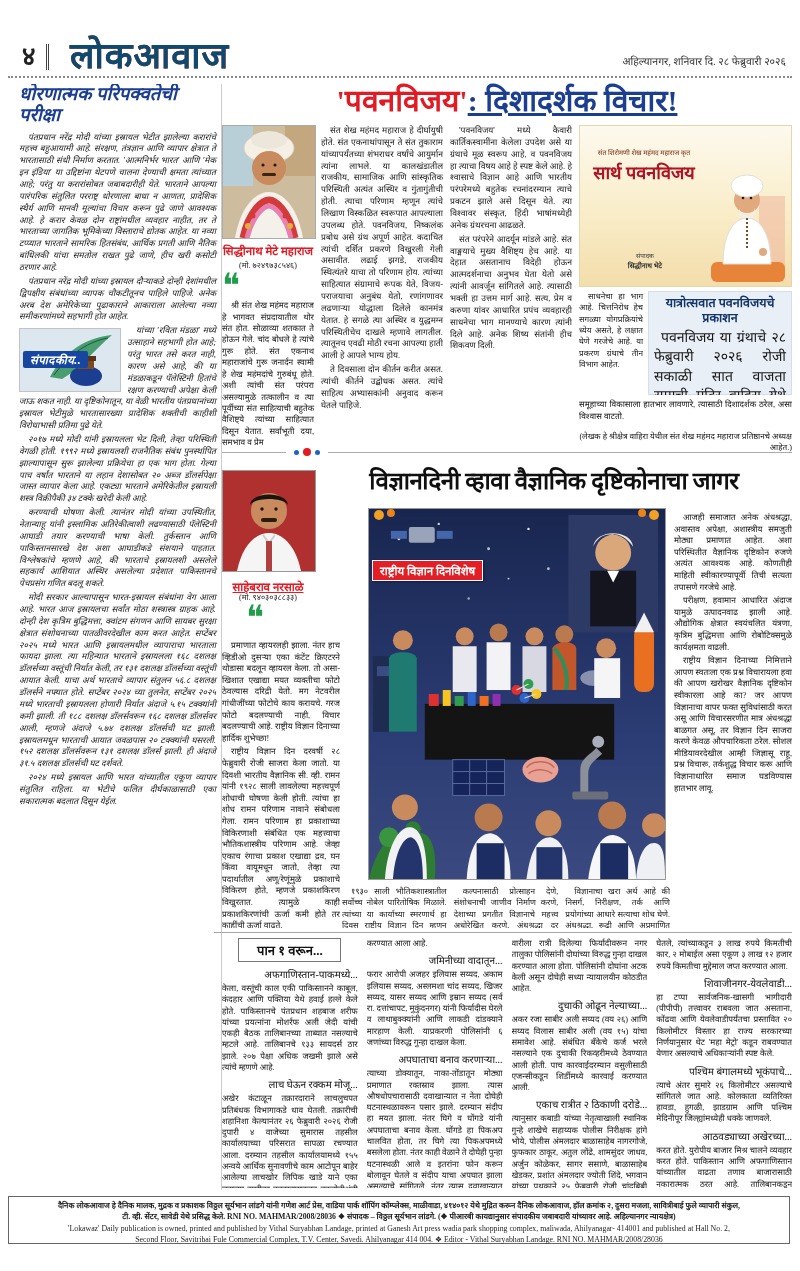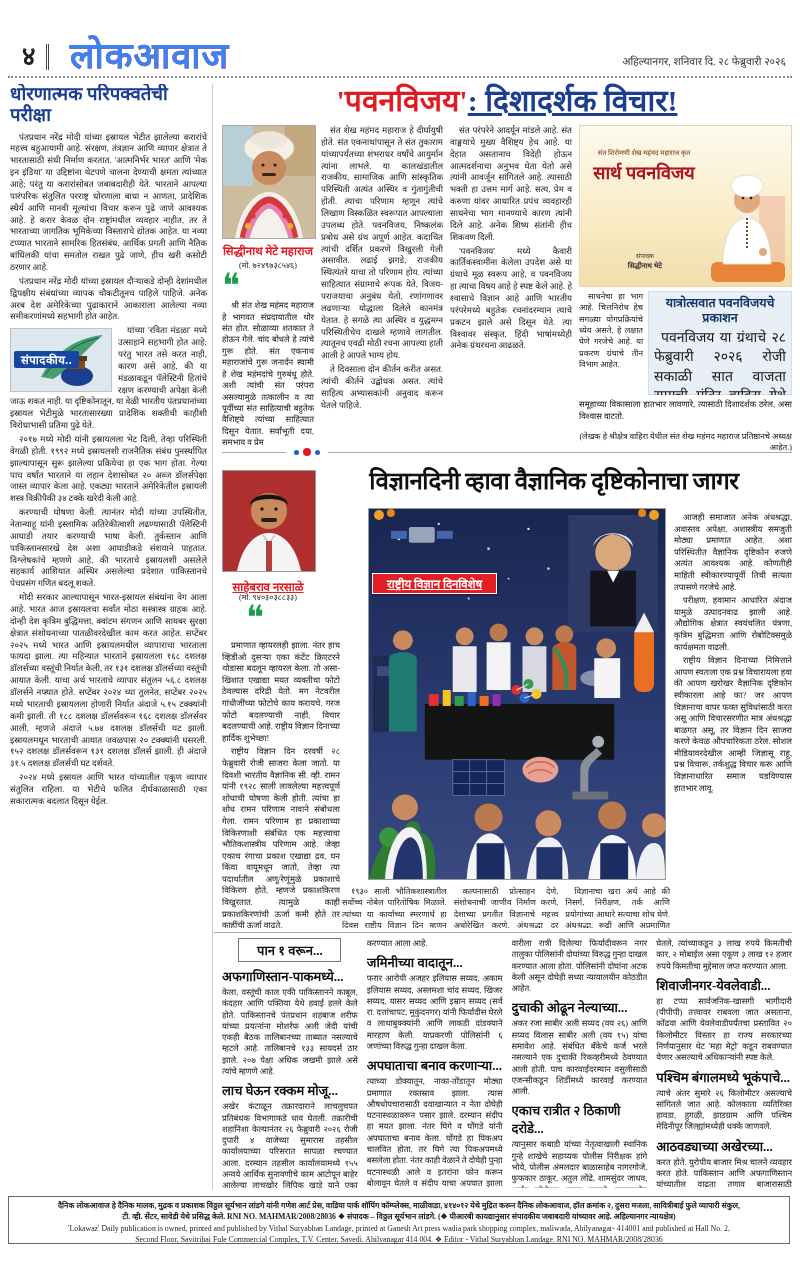--- a/index.html
+++ b/index.html
@@ -2,34 +2,34 @@
 <html><head>
 <meta charset="utf-8">
 <style>
   html,body{margin:0;padding:0;background:#e9e9e9;}
   #page{position:relative;width:800px;height:1271px;background:#ffffff;margin:0 auto;overflow:hidden;
         font-family:"Liberation Serif","DejaVu Serif",serif;color:#111;}
   
   #masthead{position:absolute;left:8px;top:24px;right:8px;height:52px;border-bottom:2px dotted #8a8a8a;}
   .pageno{position:absolute;left:14px;bottom:6px;font-size:26px;font-weight:bold;color:#222;
           border-right:3px double #444;padding-right:10px;line-height:1;}
-  .logo{position:absolute;left:62px;bottom:2px;font-size:36px;font-weight:800;color:#3b82f6;
+  .logo{position:absolute;left:62px;bottom:2px;font-size:36px;font-weight:800;color:#0c4a6e;
         letter-spacing:1px;line-height:1;text-shadow:0 0 .4px #e01b24;}
   .dateline{position:absolute;right:6px;bottom:8px;font-size:10.5px;color:#333;}
   
   .para{font-size:8.6px;line-height:1.38;text-align:justify;text-indent:9px;margin:0 0 2px;color:#161616;}
   .hline{position:absolute;height:1px;background:#a5a5a5;}
   .dots{display:inline-flex;align-items:center;gap:4px;}
   .dot{display:inline-block;border-radius:50%;}
   .dot.b{width:5px;height:5px;background:#1c63c7;}
   .dot.r{width:8px;height:8px;background:#e01b24;}
   .quote-g{color:#1f9d4b;font-size:34px;line-height:.9;font-family:"DejaVu Sans",sans-serif;}
   
-  #leftcol{position:absolute;left:10px;top:84px;width:203px;height:1106px;overflow:hidden;
-           border-right:1px solid #cccccc;padding-right:5px;box-sizing:border-box;}
+  #leftcol{position:absolute;left:19px;top:84px;width:203px;height:1106px;overflow:hidden;
+           border-right:1px solid #cccccc;padding-right:5px;box-sizing:border-box;font-style:italic;}
   #leftcol h1{margin:0 0 5px;font-size:18.5px;line-height:1.15;color:#1c3e91;font-weight:800;}
   .edi{float:left;width:100px;height:62px;margin:3px 6px 2px 0;position:relative;
        background:linear-gradient(135deg,#e8eef5 0%,#cfdcea 60%,#b9cbdf 100%);border:1px solid #c2c2c2;}
   .edi-label{position:absolute;left:3px;top:22px;background:#1746a0;color:#fff;font-weight:bold;
              font-size:11.5px;padding:1px 7px;border-radius:2px;letter-spacing:.5px;}
   
   #pavan{position:absolute;left:222px;top:82px;width:570px;}
   #pavan .headline{text-align:center;font-size:30px;font-weight:800;line-height:1.1;margin:2px 0 8px;white-space:nowrap;}
   #pavan .headline .red{color:#e01b24;}
   #pavan .headline .blue{color:#1c3e91;text-decoration:underline;}
@@ -49,32 +49,32 @@
   .pub-small{width:64px;flex:none;}
   .pub-box{flex:1;background:#e9eff6;border:1px solid #d4dde8;padding:4px 5px;box-sizing:border-box;}
   .pub-box .ph{font-size:12.5px;font-weight:800;color:#14366b;text-align:center;line-height:1.2;margin-bottom:2px;}
   .closing{font-size:8.4px;line-height:1.4;text-align:justify;margin-top:4px;}
   .authnote{font-size:8.2px;text-align:right;margin-top:2px;line-height:1.35;}
   
   #science{position:absolute;left:222px;top:462px;width:570px;height:466px;}
   #science .headline{position:absolute;left:94px;top:6px;width:476px;text-align:center;font-size:24px;
                      font-weight:800;color:#101010;line-height:1.1;white-space:nowrap;letter-spacing:-0.5px;}
   .sci-photo{position:absolute;left:146px;top:46px;width:298px;height:372px;border:1px solid #999;box-sizing:border-box;}
-  .badge{position:absolute;left:150px;top:111px;background:#e31e24;color:#ffffff;font-weight:800;font-size:11.5px;
-         padding:2px 14px;border:1px solid #fff;box-shadow:1px 1px 2px rgba(0,0,0,.4);white-space:nowrap;text-decoration:underline;}
+  .badge{position:absolute;left:150px;top:98px;background:#e31e24;color:#ffffff;font-weight:800;font-size:11.5px;
+         padding:2px 7px;border:1px solid #fff;box-shadow:1px 1px 2px rgba(0,0,0,.4);white-space:nowrap;}
   .sci-left{position:absolute;left:0;top:178px;width:118px;height:288px;overflow:hidden;}
   .sci-right{position:absolute;left:452px;top:50px;width:118px;height:416px;overflow:hidden;}
   .sci-bottom{position:absolute;left:120px;top:424px;width:328px;height:42px;display:flex;gap:7px;overflow:hidden;}
   .sci-bottom .para{flex:1;}
   
   #briefs{position:absolute;left:222px;top:938px;width:570px;height:250px;display:flex;gap:9px;}
   .bcol{flex:1;overflow:hidden;}
   .briefs-head{border:1px solid #777;padding:2px 6px;text-align:center;font-size:13px;font-weight:800;
                color:#111;width:76%;margin:0 auto 5px;box-sizing:border-box;}
-  .btitle{font-size:13px;font-weight:700;text-align:left;margin:4px 0 2px;color:#101010;}
+  .btitle{font-size:10px;font-weight:400;text-align:right;margin:4px 0 2px;color:#101010;}
   .btext{font-size:8.3px;line-height:1.36;text-align:justify;margin:0;color:#161616;}
   
   #footer{position:absolute;left:8px;top:1196px;width:782px;height:48px;border:1px solid #666;
           box-sizing:border-box;padding:3px 12px;text-align:center;}
   #footer .fl{font-size:7.8px;line-height:1.45;color:#222;}
   #footer .fl.m{font-weight:bold;}
   .rule-dots{position:absolute;left:222px;top:452px;width:570px;border-top:1px solid #ababab;}
   .rule-dots .dots{position:absolute;left:64px;top:-5px;background:#fff;padding:0 8px;}
   .caption-block{line-height:1;}
 </style>
@@ -138,22 +138,22 @@
         <div class="photo-cap caption-block">सिद्धीनाथ मेटे महाराज</div>
         <div class="photo-phone">(मो. ७२४९७३८५४६)</div>
         <div class="quote-g">❝</div>
         <p class="para" style="font-size:8.3px">श्री संत शेख महंमद महाराज हे भागवत संप्रदायातील थोर संत होत. सोळाव्या शतकात ते होऊन गेले. चांद बोधले हे त्यांचे गुरू होते. संत एकनाथ महाराजांचे गुरू जनार्दन स्वामी हे शेख महंमदांचे गुरुबंधू होते. अशी त्यांची संत परंपरा असल्यामुळे तत्कालीन व त्या पूर्वीच्या संत साहित्याची बहुतेक वैशिष्ट्ये त्यांच्या साहित्यात दिसून येतात. सर्वांभूती दया, समभाव व प्रेम</p>
       </div>
       <div class="pcol2">
         <p class="para">संत शेख महंमद महाराज हे दीर्घायुषी होते. संत एकनाथांपासून ते संत तुकाराम यांच्यापर्यंतच्या शंभराधर वर्षांचे आयुर्मान त्यांना लाभले. या कालखंडातील राजकीय, सामाजिक आणि सांस्कृतिक परिस्थिती अत्यंत अस्थिर व गुंतागुंतीची होती. त्याचा परिणाम म्हणून त्यांचे लिखाण विस्कळित स्वरूपात आपल्याला उपलब्ध होते. पवनविजय, निष्कलंक प्रबोध असे ग्रंथ अपूर्ण आहेत. कदाचित त्यांची दर्शित प्रकरणे विखुरली गेली असावीत. लढाई झगडे, राजकीय स्थित्यंतरे याचा तो परिणाम होय. त्यांच्या साहित्यात संग्रामाचे रूपक येते, विजय-पराजयाचा अनुबंध येतो, रणांगणावर लढणाऱ्या योद्धाला दिलेले कानमंत्र येतात. हे सगळे त्या अस्थिर व युद्धमग्न परिस्थितीचेच दाखले म्हणावे लागतील. त्यातूनच एवढी मोठी रचना आपल्या हाती आली हे आपले भाग्य होय.</p>
         <p class="para">ते दिवसाला दोन कीर्तन करीत असत. त्यांची कीर्तने उद्बोधक असत. त्यांचे साहित्य अभ्यासकांनी अनुवाद करून घेतले पाहिजे.</p>
       </div>
       <div class="pcol3">
+        <p class="para">'पवनविजय' मध्ये कैवारी कार्तिकस्वामींना केलेला उपदेश असे या ग्रंथाचे मूळ स्वरूप आहे, व पवनविजय हा त्याचा विषय आहे हे स्पष्ट केले आहे. हे श्वासाचे विज्ञान आहे आणि भारतीय परंपरेमध्ये बहुतेक रचनांदरम्यान त्याचे प्रकटन झाले असे दिसून येते. त्या विश्वावर संस्कृत, हिंदी भाषांमध्येही अनेक ग्रंथरचना आढळते.</p>
         <p class="para">संत परंपरेने आदर्यून मांडले आहे. संत वाङ्मयाचे मुख्य वैशिष्ट्य हेच आहे. या देहात असतानाच विदेही होऊन आत्मदर्शनाचा अनुभव घेता येतो असे त्यांनी आवर्जून सांगितले आहे. त्यासाठी भक्ती हा उत्तम मार्ग आहे. सत्य, प्रेम व करुणा यांवर आधारित प्रपंच व्यवहारही साधनेचा भाग मानण्याचे कारण त्यांनी दिले आहे. अनेक शिष्य संतांनी हीच शिकवण दिली.</p>
-        <p class="para">'पवनविजय' मध्ये कैवारी कार्तिकस्वामींना केलेला उपदेश असे या ग्रंथाचे मूळ स्वरूप आहे, व पवनविजय हा त्याचा विषय आहे हे स्पष्ट केले आहे. हे श्वासाचे विज्ञान आहे आणि भारतीय परंपरेमध्ये बहुतेक रचनांदरम्यान त्याचे प्रकटन झाले असे दिसून येते. त्या विश्वावर संस्कृत, हिंदी भाषांमध्येही अनेक ग्रंथरचना आढळते.</p>
       </div>
       <div class="pcol4">
         <div class="book-cover">
           <div class="bc-kicker">संत शिरोमणी शेख महंमद महाराज कृत</div>
           <div class="bc-title">सार्थ पवनविजय</div>
           <div class="bc-ed1">संपादक</div>
           <div class="bc-ed2">सिद्धीनाथ भेटे</div>
           <svg style="position:absolute;right:2px;bottom:0;" width="84" height="130" viewBox="0 0 84 130">
             <rect x="54" y="40" width="26" height="80" fill="#f0b9a0" opacity="0.6"></rect>
             <rect x="6" y="106" width="74" height="20" rx="6" fill="#e8833a"></rect>

